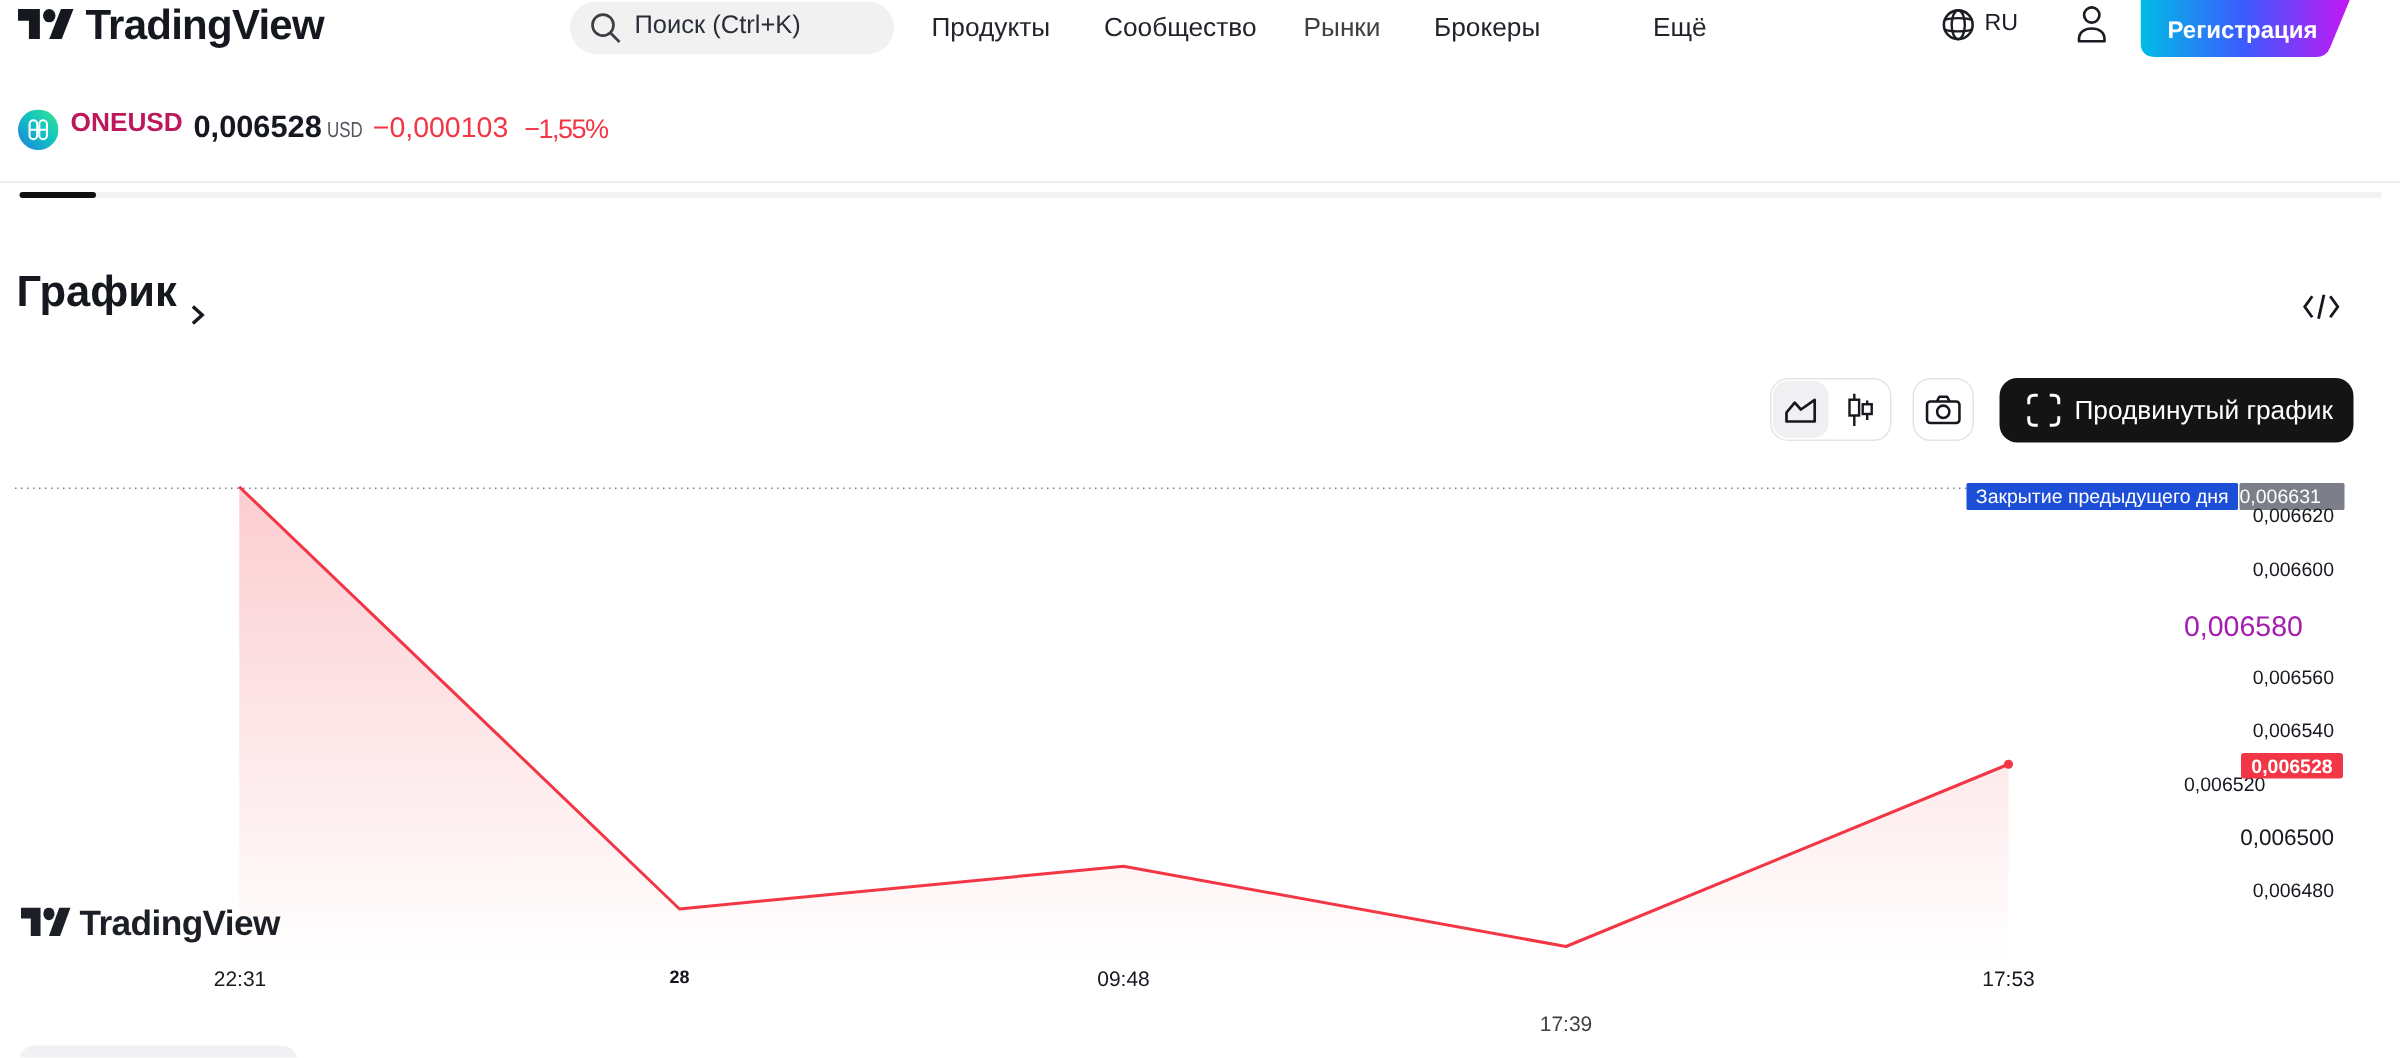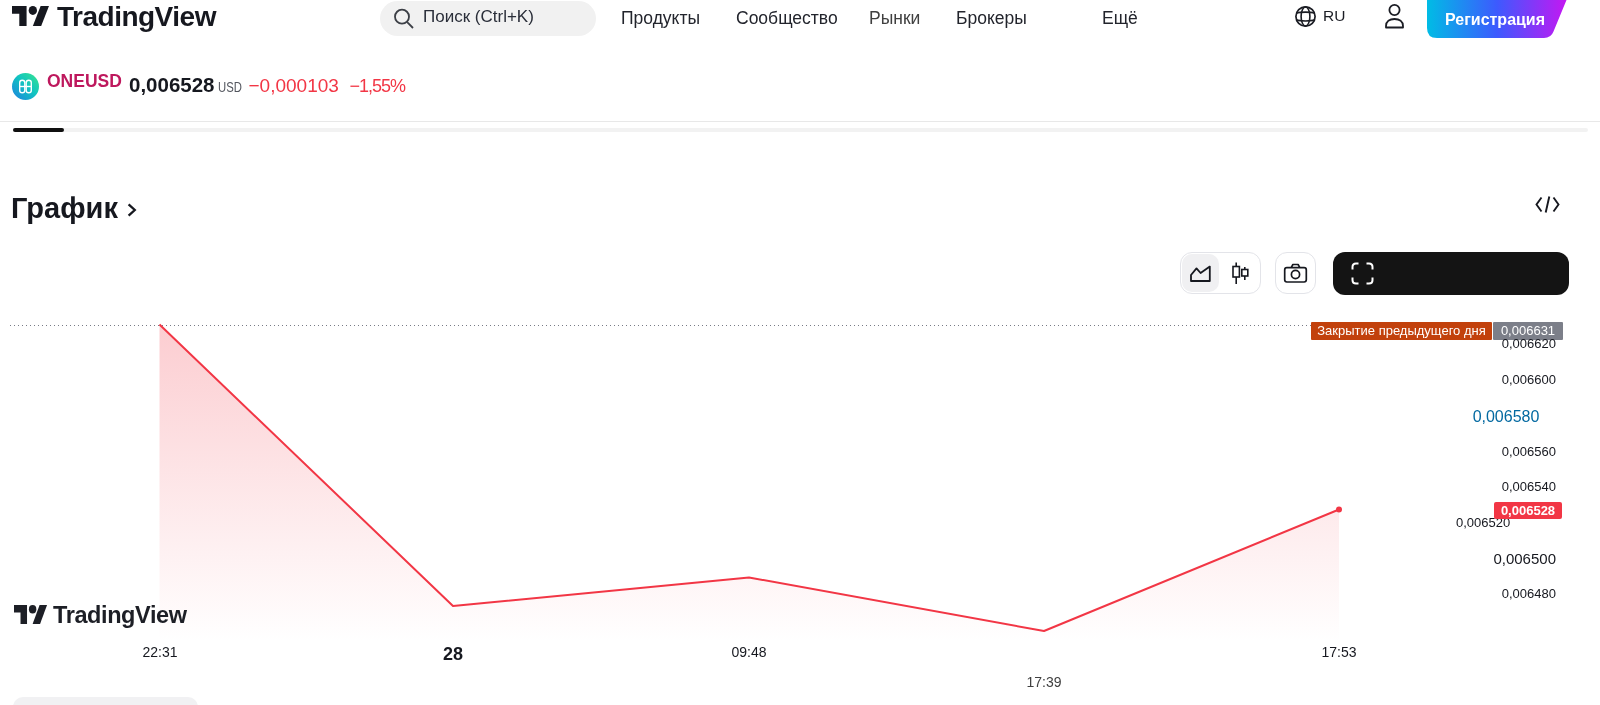--- a/index.html
+++ b/index.html
@@ -75,21 +75,21 @@
   <div class="abs" style="left:47px;top:73px;font-size:17.5px;font-weight:bold;color:#be185d;line-height:1;">ONEUSD</div>
   <div class="abs" style="left:129px;top:75.4px;font-size:20.5px;font-weight:bold;color:#16181f;line-height:1;">0,006528</div>
   <div class="abs" style="left:217.5px;top:80px;font-size:14.5px;color:#53565e;line-height:1;transform:scaleX(0.78);transform-origin:0 0;">USD</div>
   <div class="abs" style="left:248.5px;top:75.5px;font-size:19px;color:#f23645;line-height:1;">−0,000103</div>
   <div class="abs" style="left:349.5px;top:77px;font-size:18px;letter-spacing:-1px;color:#f23645;line-height:1;">−1,55%</div>
 
   <div class="abs" style="left:0;top:121px;width:1600px;height:1px;background:#e8e8e8;"></div>
   <div class="abs" style="left:13px;top:128px;width:1575px;height:4px;border-radius:2px;background:#f2f2f2;"></div>
   <div class="abs" style="left:13px;top:128px;width:51px;height:4px;border-radius:2px;background:#101010;"></div>
 
-  <div class="abs" style="left:11px;top:194px;font-size:29px;font-weight:bold;color:#16181f;line-height:1;">График</div>
+  <div class="abs" style="left:11px;top:181px;font-size:29px;font-weight:bold;color:#16181f;line-height:1;">График</div>
   <svg class="abs" style="left:126.5px;top:203px;" width="10" height="14" viewBox="0 0 10 14" fill="none">
     <path d="M1.6 1.3 L7.8 7 L1.6 12.7" stroke="#16181f" stroke-width="2.3"></path>
   </svg>
 
   <svg class="abs" style="left:1535px;top:196px;" width="25" height="17" viewBox="0 0 25 17" fill="none">
     <path d="M6.5 1.5 L1.5 8.5 L6.5 15.5" stroke="#16181f" stroke-width="1.9"></path>
     <path d="M18.5 1.5 L23.5 8.5 L18.5 15.5" stroke="#16181f" stroke-width="1.9"></path>
     <path d="M14.3 0.5 L10.7 16.5" stroke="#16181f" stroke-width="1.9"></path>
   </svg>
 
@@ -108,49 +108,50 @@
   <svg class="abs" style="left:1283px;top:263px;" width="25" height="21" viewBox="0 0 25 21" fill="none">
     <path d="M8.2 4.7 L9.9 1.5 H15.1 L16.8 4.7" stroke="#16181f" stroke-width="1.7" stroke-linejoin="round"></path>
     <rect x="1.7" y="4.7" width="21.6" height="14.3" rx="2.2" stroke="#16181f" stroke-width="1.7"></rect>
     <circle cx="12.5" cy="11.5" r="4.1" stroke="#16181f" stroke-width="1.7"></circle>
   </svg>
 
   <div class="abs" style="left:1333px;top:252px;width:236px;height:43px;border-radius:12px;background:#141414;"></div>
   <svg class="abs" style="left:1351px;top:262px;" width="23" height="23" viewBox="0 0 23 23" fill="none">
     <path d="M1.5 7.5 V5 Q1.5 1.5 5 1.5 H7.5 M15.5 1.5 H18 Q21.5 1.5 21.5 5 V7.5 M21.5 15.5 V18 Q21.5 21.5 18 21.5 H15.5 M7.5 21.5 H5 Q1.5 21.5 1.5 18 V15.5" stroke="#fff" stroke-width="2"></path>
   </svg>
+  <div class="abs" style="left:1383px;top:252px;height:43px;line-height:43px;font-size:17.5px;color:#fff;">Продвинутый график</div>
 
   <svg class="abs" style="left:0;top:300px;" width="1600" height="405">
     <defs>
       <linearGradient id="areaGrad" x1="0" y1="25" x2="0" y2="342" gradientUnits="userSpaceOnUse">
         <stop offset="0" stop-color="#f23645" stop-opacity="0.25"></stop>
         <stop offset="1" stop-color="#f23645" stop-opacity="0"></stop>
       </linearGradient>
     </defs>
     <line x1="10" y1="25.5" x2="1492" y2="25.5" stroke="#787b86" stroke-width="1" stroke-dasharray="1 3"></line>
     <path d="M159.5 24.5 L453 306 L749 277.5 L1044 331 L1339 209.5 V348 H159.5 Z" fill="url(#areaGrad)"></path>
     <path d="M159.5 24.5 L453 306 L749 277.5 L1044 331 L1339 209.5" stroke="#f23645" stroke-width="2" fill="none" stroke-linejoin="round"></path>
     <circle cx="1339" cy="209.5" r="3" fill="#f23645"></circle>
   </svg>
 
-  <div class="abs" style="left:1311px;top:322px;width:181px;height:18px;background:#c2410c;color:#fff;font-size:13px;text-align:center;line-height:18px;border-radius:1px;">Закрытие предыдущего дня</div>
-  <div class="abs" style="left:1493px;top:322px;width:70px;height:18px;background:#7c7f89;color:#fff;font-size:13px;text-align:center;line-height:18px;border-radius:1px;">0,006631</div>
+  <div class="abs" style="left:1311px;top:322px;width:181px;height:18px;background:#1d4ed8;color:#fff;font-size:13px;text-align:center;line-height:18px;border-radius:1px;">Закрытие предыдущего дня</div>
+  <div class="abs" style="left:1493px;top:322px;width:70px;height:18px;background:#7c7f89;color:#fff;font-size:13px;text-align:left;line-height:18px;border-radius:1px;">0,006631</div>
 
   <div class="abs" style="left:1456px;top:337px;width:100px;text-align:right;font-size:13px;color:#16181f;line-height:1;">0,006620</div>
   <div class="abs" style="left:1456px;top:373px;width:100px;text-align:right;font-size:13px;color:#16181f;line-height:1;">0,006600</div>
-  <div class="abs" style="left:1456px;top:409px;width:100px;text-align:center;font-size:16px;color:#0369a1;line-height:1;">0,006580</div>
+  <div class="abs" style="left:1456px;top:409px;width:100px;text-align:left;font-size:19px;color:#a21caf;line-height:1;">0,006580</div>
   <div class="abs" style="left:1456px;top:444.5px;width:100px;text-align:right;font-size:13px;color:#16181f;line-height:1;">0,006560</div>
   <div class="abs" style="left:1456px;top:480px;width:100px;text-align:right;font-size:13px;color:#16181f;line-height:1;">0,006540</div>
   <div class="abs" style="left:1456px;top:515.5px;width:100px;text-align:left;font-size:13px;color:#16181f;line-height:1;">0,006520</div>
   <div class="abs" style="left:1456px;top:551px;width:100px;text-align:right;font-size:15px;color:#16181f;line-height:1;">0,006500</div>
   <div class="abs" style="left:1456px;top:587px;width:100px;text-align:right;font-size:13px;color:#16181f;line-height:1;">0,006480</div>
   <div class="abs" style="left:1494px;top:502px;width:68px;height:17px;line-height:17px!important;background:#f23645;color:#fff;font-size:13px;font-weight:bold;text-align:center;line-height:18px;border-radius:2px;">0,006528</div>
 
   <div class="abs" style="left:110px;top:645px;width:100px;text-align:center;font-size:14px;color:#16181f;line-height:1;">22:31</div>
-  <div class="abs" style="left:403px;top:645px;width:100px;text-align:center;font-size:18px;font-weight:bold;color:#16181f;line-height:1;">28</div>
+  <div class="abs" style="left:403px;top:645px;width:100px;text-align:center;font-size:12px;font-weight:bold;color:#16181f;line-height:1;">28</div>
   <div class="abs" style="left:699px;top:645px;width:100px;text-align:center;font-size:14px;color:#16181f;line-height:1;">09:48</div>
   <div class="abs" style="left:994px;top:675px;width:100px;text-align:center;font-size:14px;color:#404040;line-height:1;">17:39</div>
   <div class="abs" style="left:1289px;top:645px;width:100px;text-align:center;font-size:14px;color:#16181f;line-height:1;">17:53</div>
 
   <div class="abs" style="left:14px;top:605px;">
     <svg width="33.5" height="19" viewBox="0 4 36 18" preserveAspectRatio="none" fill="#1d1f26">
       <path d="M14 22H7V11H0V4h14v18z"></path>
       <path d="M28 22h-8l7.5-18h8L28 22z"></path>
       <circle cx="20" cy="8" r="4"></circle>
     </svg>

